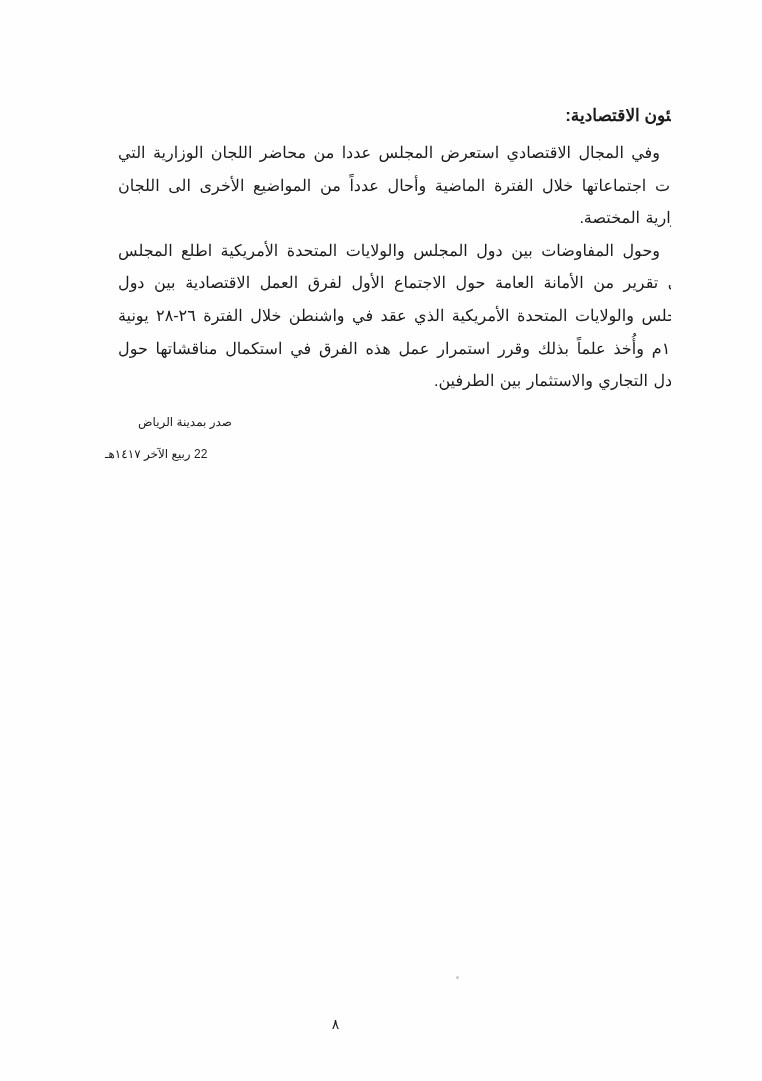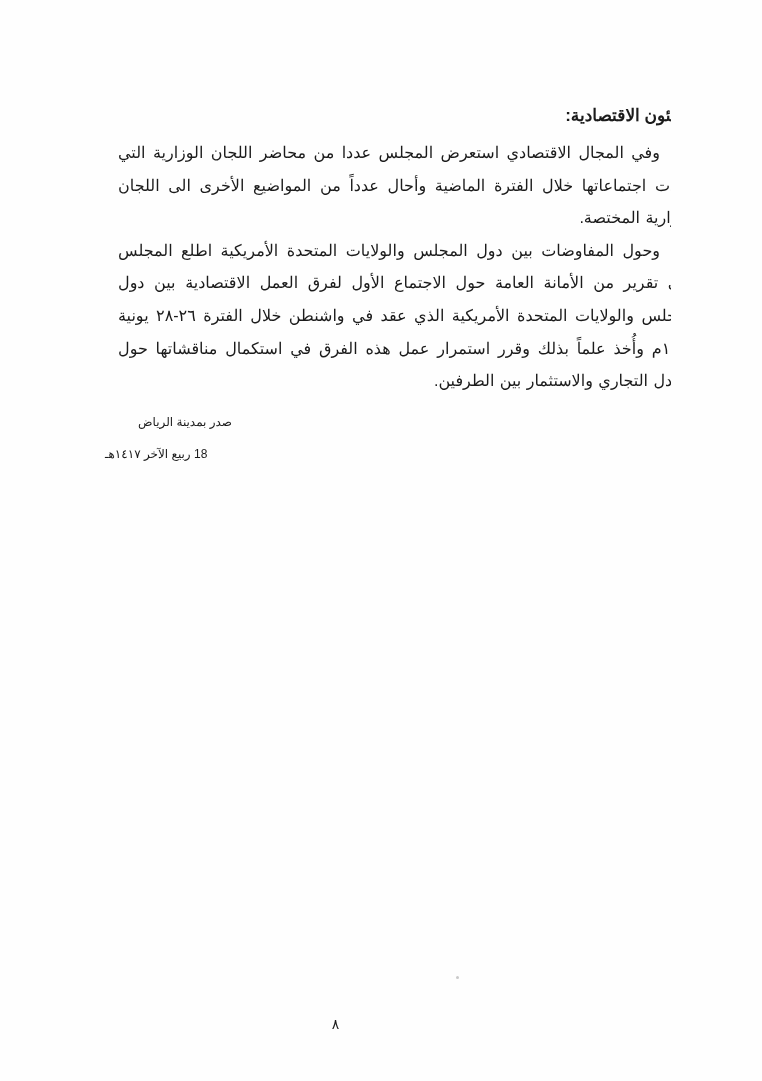--- a/index.html
+++ b/index.html
@@ -84,20 +84,20 @@
     <h1 class="heading">الشئون الاقتصادية:</h1>
 
     <p class="para">وفي المجال الاقتصادي استعرض المجلس عددا من محاضر اللجان الوزارية التي عقدت اجتماعاتها خلال الفترة الماضية وأحال عدداً من المواضيع الأخرى الى اللجان الوزارية المختصة.</p>
 
 
     <p class="para">وحول المفاوضات بين دول المجلس والولايات المتحدة الأمريكية اطلع المجلس على تقرير من الأمانة العامة حول الاجتماع الأول لفرق العمل الاقتصادية بين دول المجلس والولايات المتحدة الأمريكية الذي عقد في واشنطن خلال الفترة ٢٦-٢٨ يونية ١٩٩٦م وأُخذ علماً بذلك وقرر استمرار عمل هذه الفرق في استكمال مناقشاتها حول التبادل التجاري والاستثمار بين الطرفين.</p>
   </div>
 
   <div class="closing-line closing-issued">صدر بمدينة الرياض</div>
 
-  <div class="closing-line closing-hijri">18 ربيع الآخر ١٤١٧هـ</div>
+  <div class="closing-line closing-hijri">22 ربيع الآخر ١٤١٧هـ</div>
 
 
   <div class="page-number">٨</div>
 
   <div class="scan-dot"></div>
 
 </div>
 
 </body></html>

